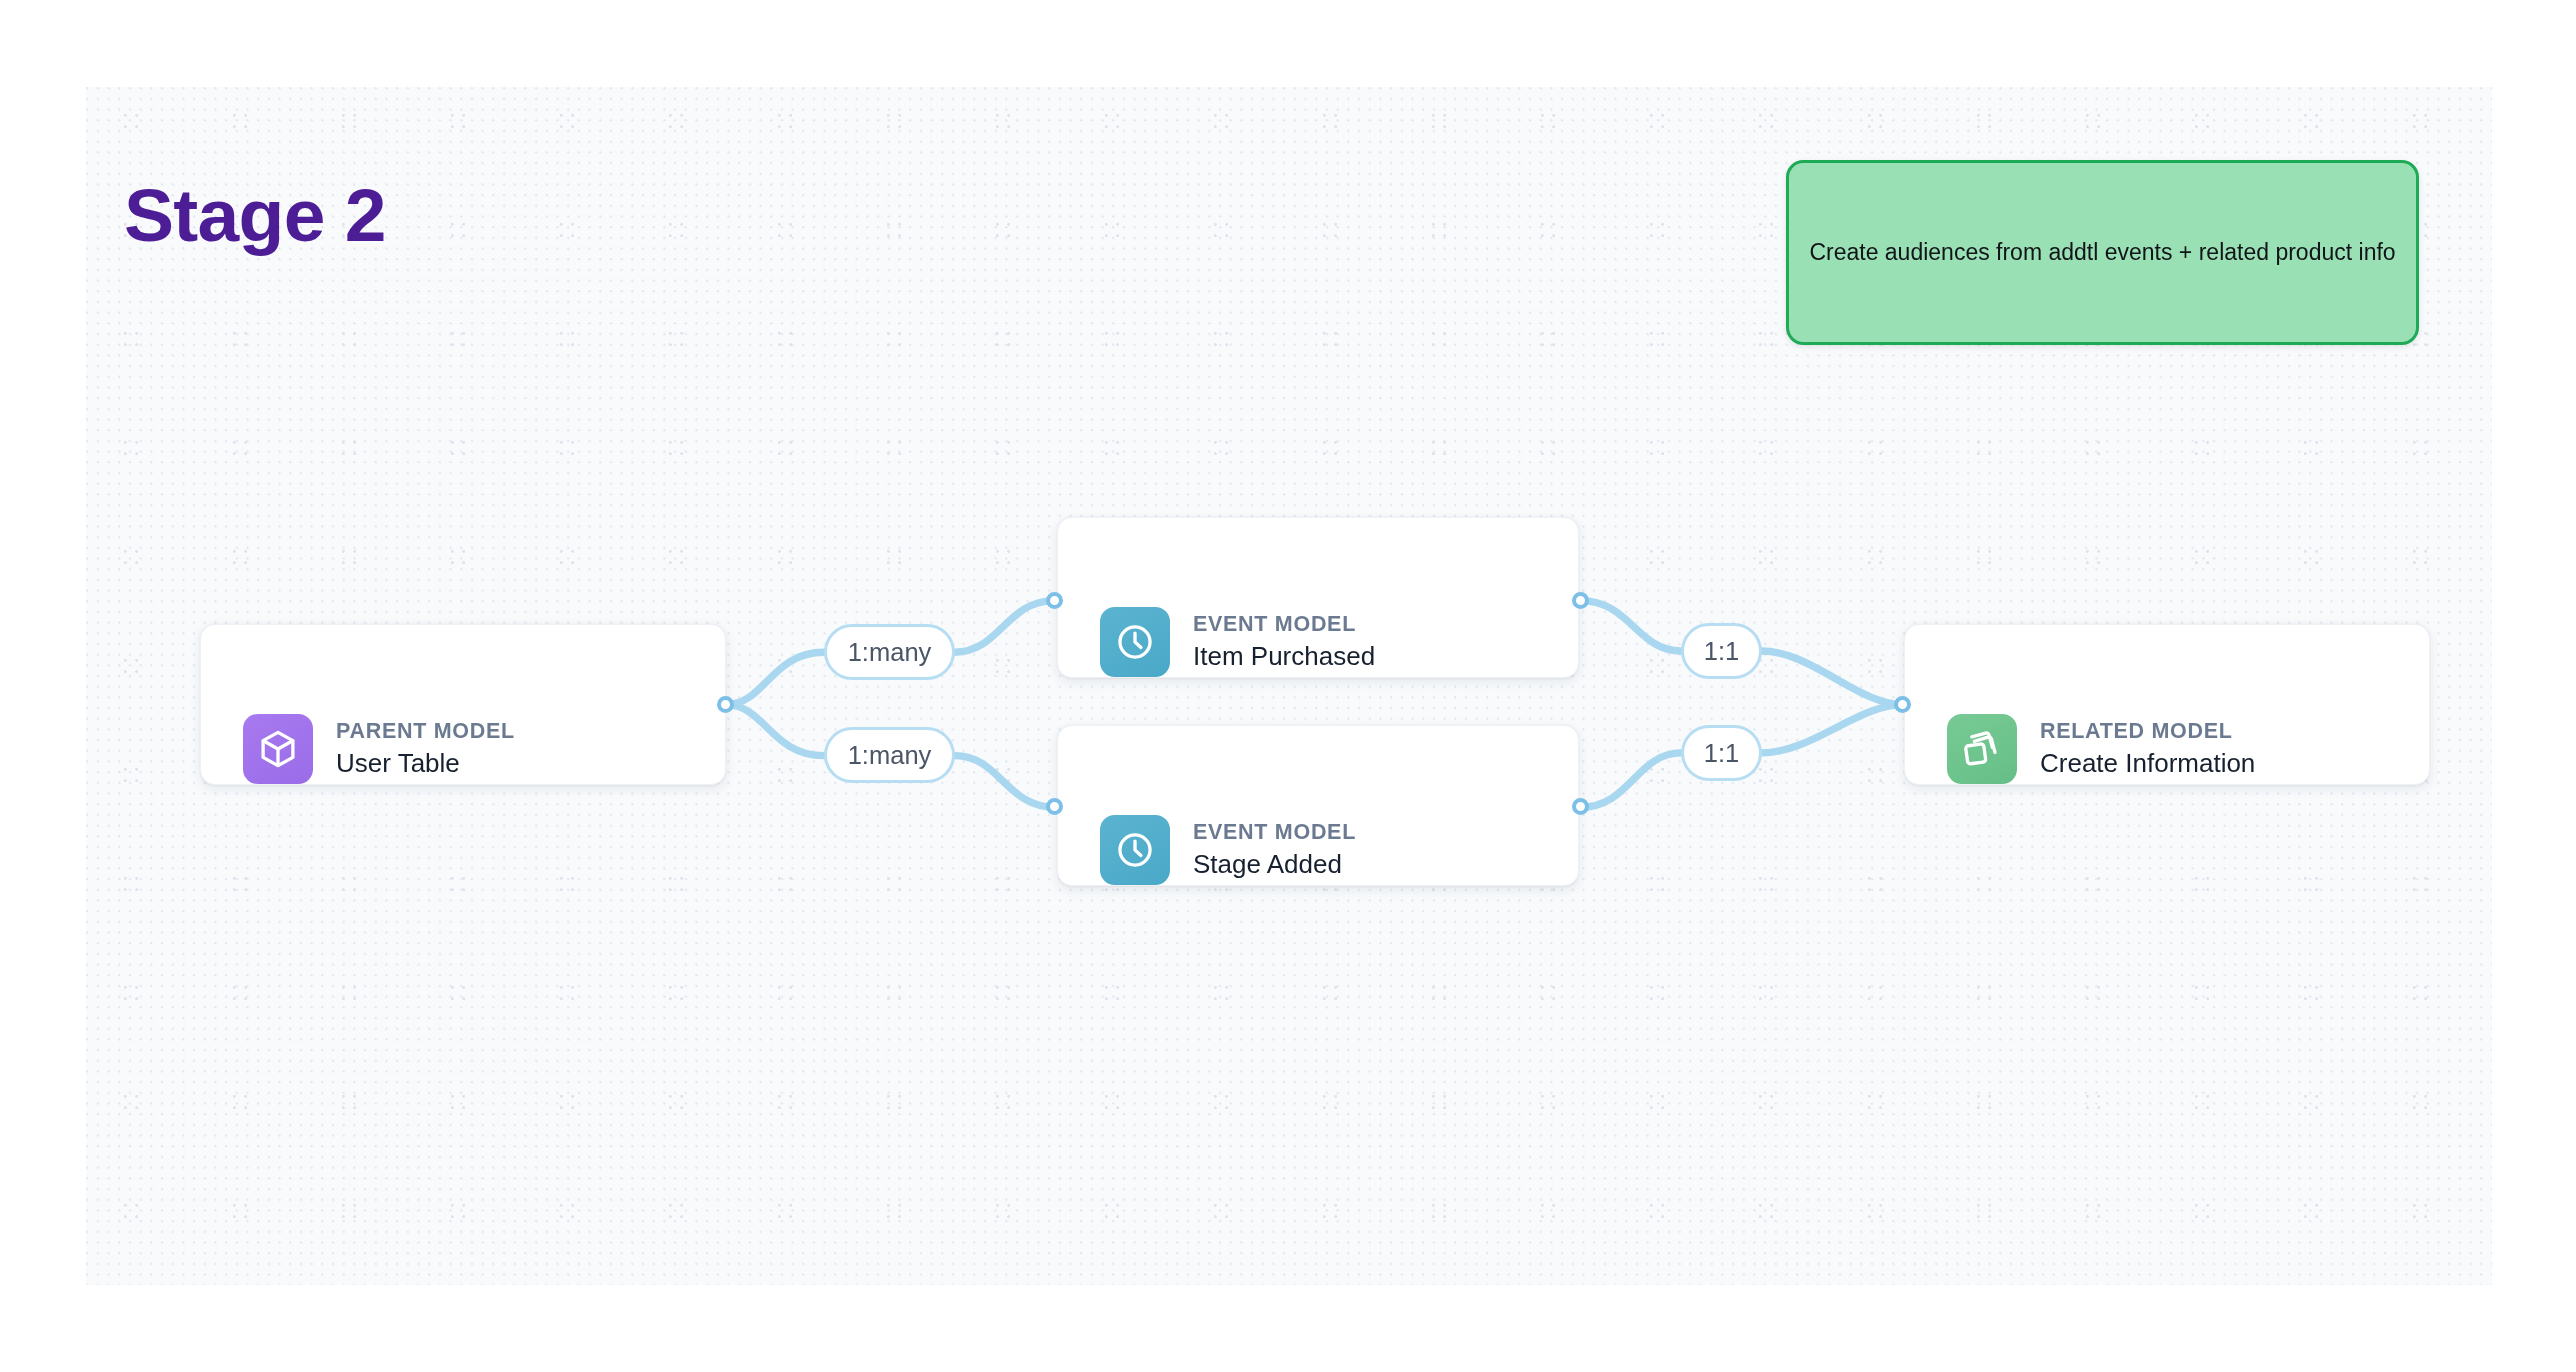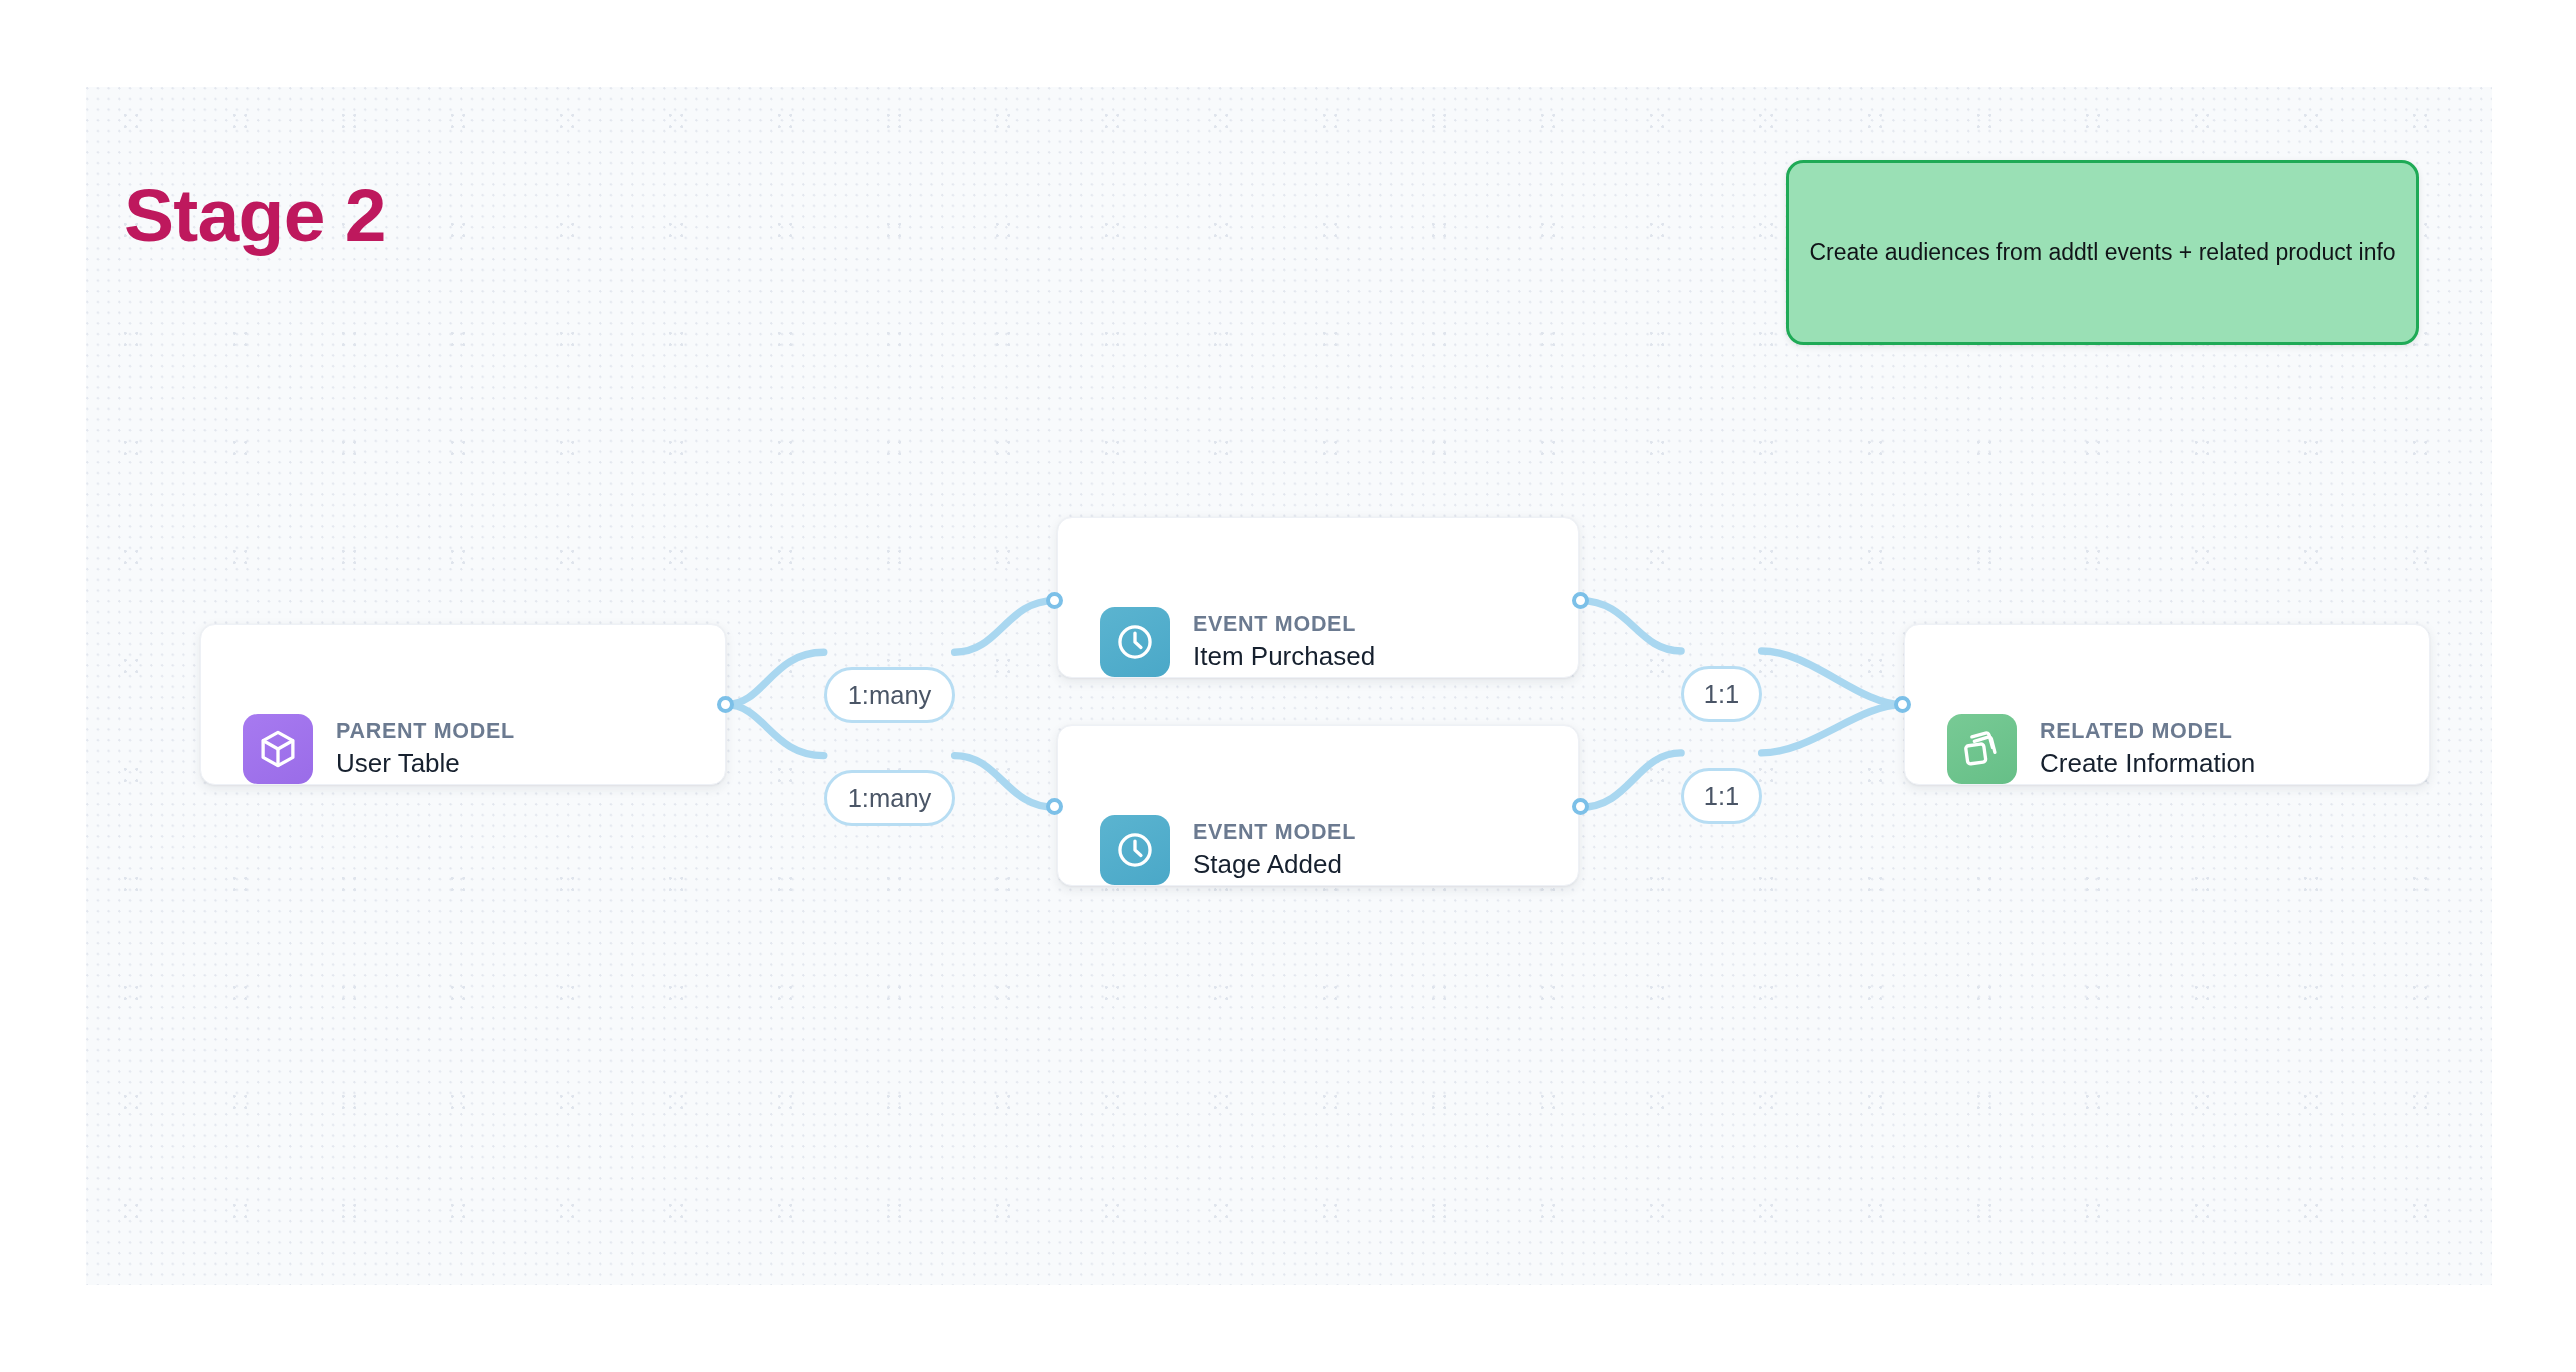--- a/index.html
+++ b/index.html
@@ -44,21 +44,21 @@
     pointer-events: none;
   }
 
   
   #stage-title {
     position: absolute;
     left: 124px;
     top: 178px;
     font-size: 75px;
     font-weight: 700;
-    color: #be185d;
+    color: #4c1d95;
     letter-spacing: -0.7px;
     line-height: 1;
     white-space: nowrap;
     z-index: 6;
   }
 
   
   #callout {
     position: absolute;
     left: 1786px;
@@ -164,21 +164,20 @@
     background: #ffffff;
     border: 3.4px solid #b7ddf3;
     border-radius: 670px;
     display: flex;
     align-items: center;
     justify-content: center;
     font-size: 25.5px;
     color: #4a5566;
     z-index: 5;
     white-space: nowrap;
-    margin-top: 43px;
   }
   .rel-wide   { width: 131px; height: 56px; }
   .rel-narrow { width: 81px; height: 56px; }
 
   #rel-0 { left: 824px; top: 624px;  }
   #rel-1 { left: 824px; top: 727px; }
   #rel-2 { left: 1681px; top: 623px;  }
   #rel-3 { left: 1681px; top: 725px; }
 </style>
 </head>

